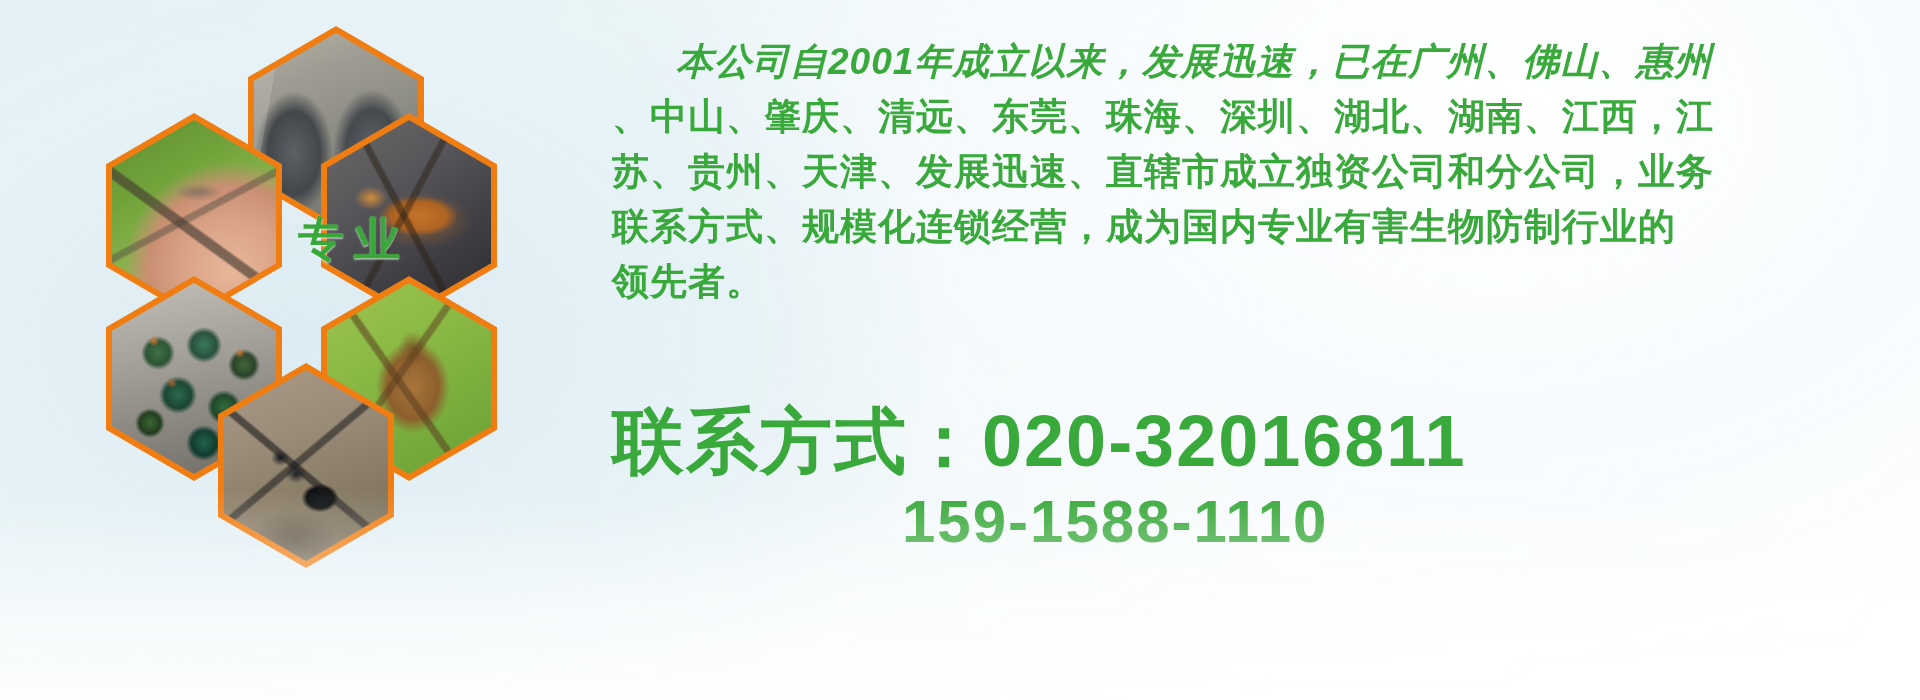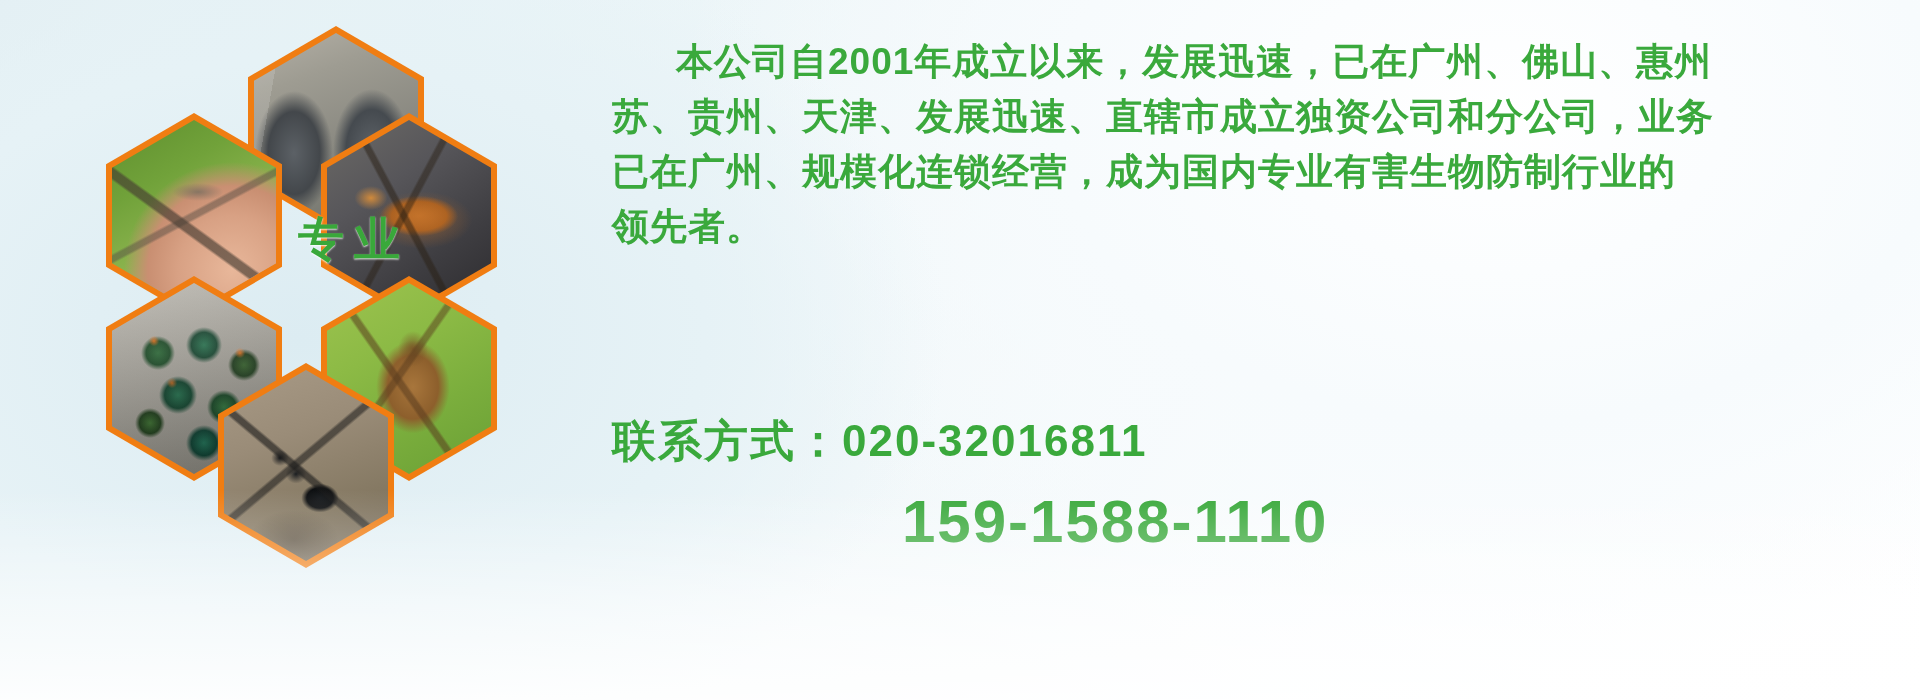--- a/index.html
+++ b/index.html
@@ -140,27 +140,27 @@
   }
   .slogan div{white-space:nowrap;}
 
   
   .copy{
     position:absolute;left:612px;top:34px;width:1290px;
     color:#3aa93c;font-size:37px;line-height:55px;font-weight:bold;
     letter-spacing:1px;
   }
   .copy p{margin:0;white-space:nowrap;}
-  .copy p.first{text-indent:64px;}
+  .copy p.first{text-indent:64px;font-style:italic;}
 
   .contact{
     position:absolute;left:612px;top:400px;width:1290px;
     color:#3aa93c;font-weight:bold;
   }
-  .contact .line1{font-size:44px;line-height:82px;letter-spacing:2px;white-space:nowrap;}
+  .contact .line1{font-size:72px;line-height:82px;letter-spacing:2px;white-space:nowrap;}
   .contact .line2{font-size:60px;line-height:80px;letter-spacing:2px;white-space:nowrap;padding-left:290px;}
 </style>
 </head>
 <body>
 
 <div class="banner">
 
   <div class="collage">
 
     <div class="hex" id="hex-rats">
@@ -199,22 +199,23 @@
       </div>
     </div>
 
     <div class="slogan">
       <div>专业</div>
     </div>
   </div>
 
   <div class="copy">
     <p class="first">本公司自2001年成立以来，发展迅速，已在广州、佛山、惠州</p>
+    <p>、中山、肇庆、清远、东莞、珠海、深圳、湖北、湖南、江西，江</p>
     <p>苏、贵州、天津、发展迅速、直辖市成立独资公司和分公司，业务</p>
-    <p>已在广州、规模化连锁经营，成为国内专业有害生物防制行业的</p>
+    <p>联系方式、规模化连锁经营，成为国内专业有害生物防制行业的</p>
     <p>领先者。</p>
   </div>
 
   <div class="contact">
     <div class="line1">联系方式：020-32016811</div>
     <div class="line2">159-1588-1110</div>
   </div>
 
 </div>
 

